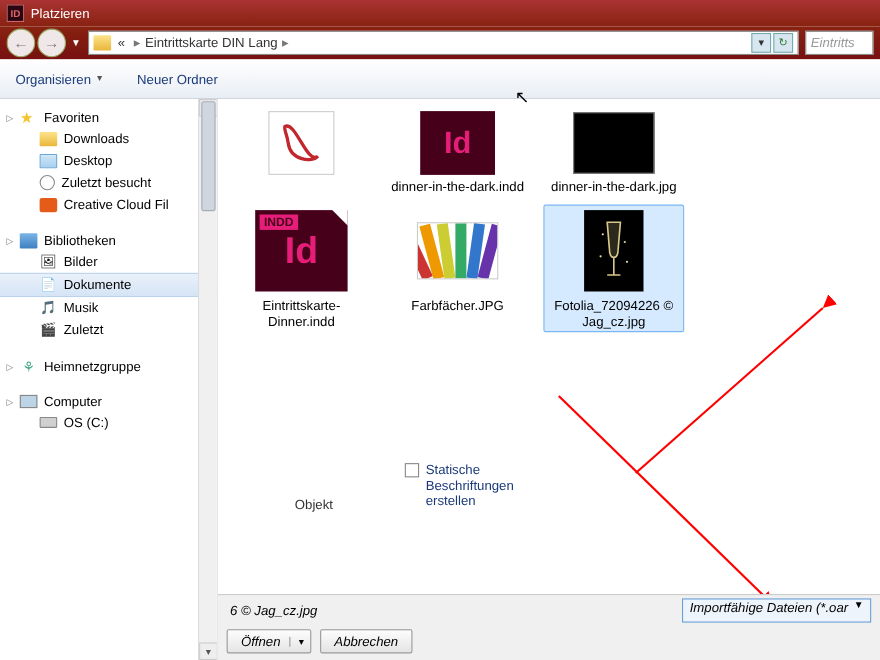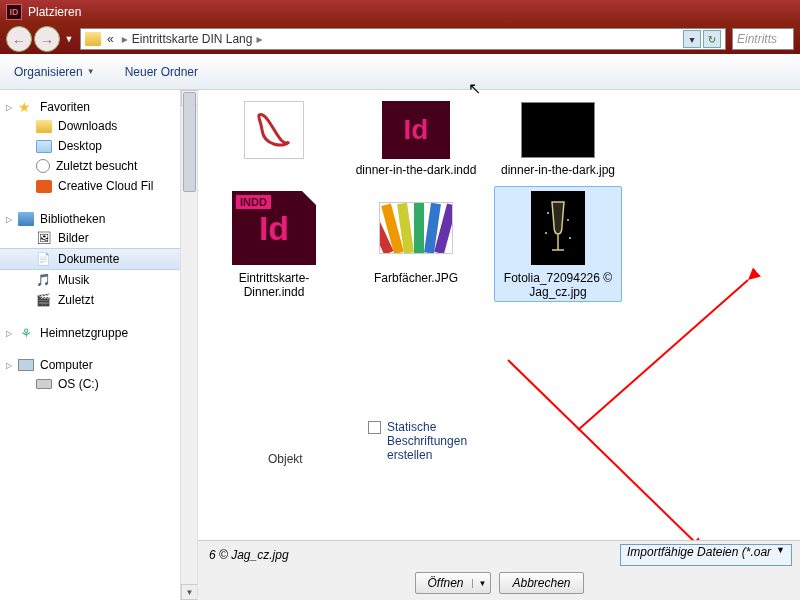--- a/index.html
+++ b/index.html
@@ -297,21 +297,21 @@
 
     <div class="footer">
       <div class="fn-row">
         <span class="fn-label">6 © Jag_cz.jpg</span>
         <span style="flex:1"></span>
         <div class="filetype">
           <span>Importfähige Dateien (*.oar</span>
             <span class="dd">▼</span>
         </div>
       </div>
-      <div class="fn-row" style="justify-content:center; gap:8px;">
+      <div class="fn-row" style="justify-content:flex-start; gap:8px;">
         <div class="btn split">
             <span>Öffnen</span>
             <span class="dd">▼</span>
           </div>
         <div class="btn">
             <span>Abbrechen</span>
           </div>
       </div>
     </div>
   </div>

